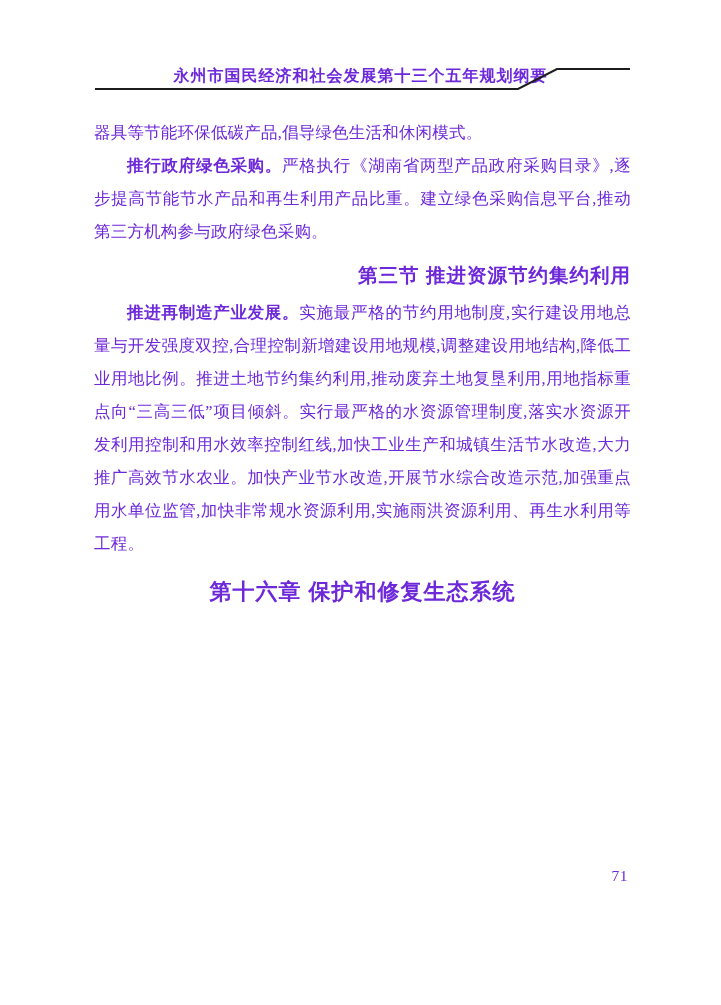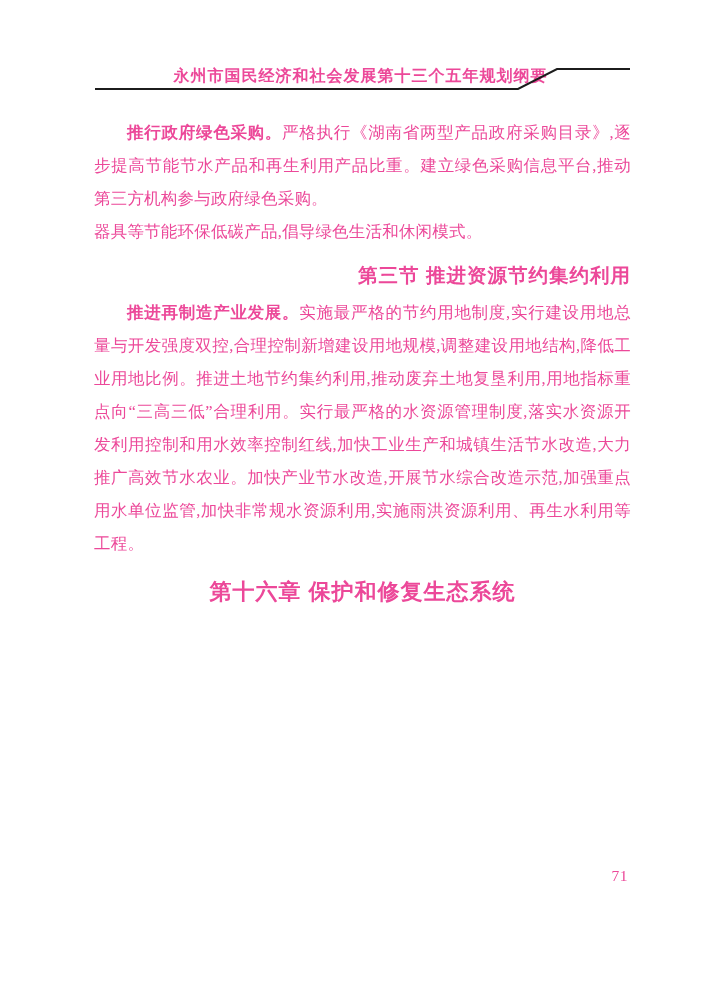--- a/index.html
+++ b/index.html
@@ -5,21 +5,21 @@
   html, body {
     margin: 0;
     padding: 0;
     background: #ffffff;
   }
   .page {
     position: relative;
     width: 721px;
     height: 1005px;
     background: #ffffff;
-    color: #ec4899;
+    color: #6d28d9;
     font-family: "Liberation Serif", "DejaVu Serif", serif;
     overflow: hidden;
   }
   
   .header-title {
     position: absolute;
     top: 66px;
     left: 0;
     width: 100%;
     text-align: center;
@@ -88,27 +88,27 @@
 <div class="page">
 
   <div class="header-title">永州市国民经济和社会发展第十三个五年规划纲要</div>
 
   <svg class="header-rule" width="537" height="32" viewBox="0 0 537 32" aria-hidden="true">
     <polyline points="1,28 424,28 463,8 536,8" fill="none" stroke="#1c1c1c" stroke-width="2"></polyline>
   </svg>
 
   <main class="content">
 
+    <p class="para"><span>器具等节能环保低碳产品,倡导绿色生活和休闲模式。</span></p>
+
     <p class="para indent"><strong class="lead">推行政府绿色采购。</strong><span>严格执行《湖南省两型产品政府采购目录》,逐步提高节能节水产品和再生利用产品比重。建立绿色采购信息平台,推动第三方机构参与政府绿色采购。</span></p>
-
-    <p class="para"><span>器具等节能环保低碳产品,倡导绿色生活和休闲模式。</span></p>
 
     <h2 class="section-heading">第三节 推进资源节约集约利用</h2>
 
-    <p class="para indent"><strong class="lead">推进再制造产业发展。</strong><span>实施最严格的节约用地制度,实行建设用地总量与开发强度双控,合理控制新增建设用地规模,调整建设用地结构,降低工业用地比例。推进土地节约集约利用,推动废弃土地复垦利用,用地指标重点向“三高三低”合理利用。实行最严格的水资源管理制度,落实水资源开发利用控制和用水效率控制红线,加快工业生产和城镇生活节水改造,大力推广高效节水农业。加快产业节水改造,开展节水综合改造示范,加强重点用水单位监管,加快非常规水资源利用,实施雨洪资源利用、再生水利用等工程。</span></p>
+    <p class="para indent"><strong class="lead">推进再制造产业发展。</strong><span>实施最严格的节约用地制度,实行建设用地总量与开发强度双控,合理控制新增建设用地规模,调整建设用地结构,降低工业用地比例。推进土地节约集约利用,推动废弃土地复垦利用,用地指标重点向“三高三低”项目倾斜。实行最严格的水资源管理制度,落实水资源开发利用控制和用水效率控制红线,加快工业生产和城镇生活节水改造,大力推广高效节水农业。加快产业节水改造,开展节水综合改造示范,加强重点用水单位监管,加快非常规水资源利用,实施雨洪资源利用、再生水利用等工程。</span></p>
 
 
     <h1 class="chapter-heading">第十六章 保护和修复生态系统</h1>
 
 
   </main>
 
   <div class="page-number">71</div>
 
 </div>

